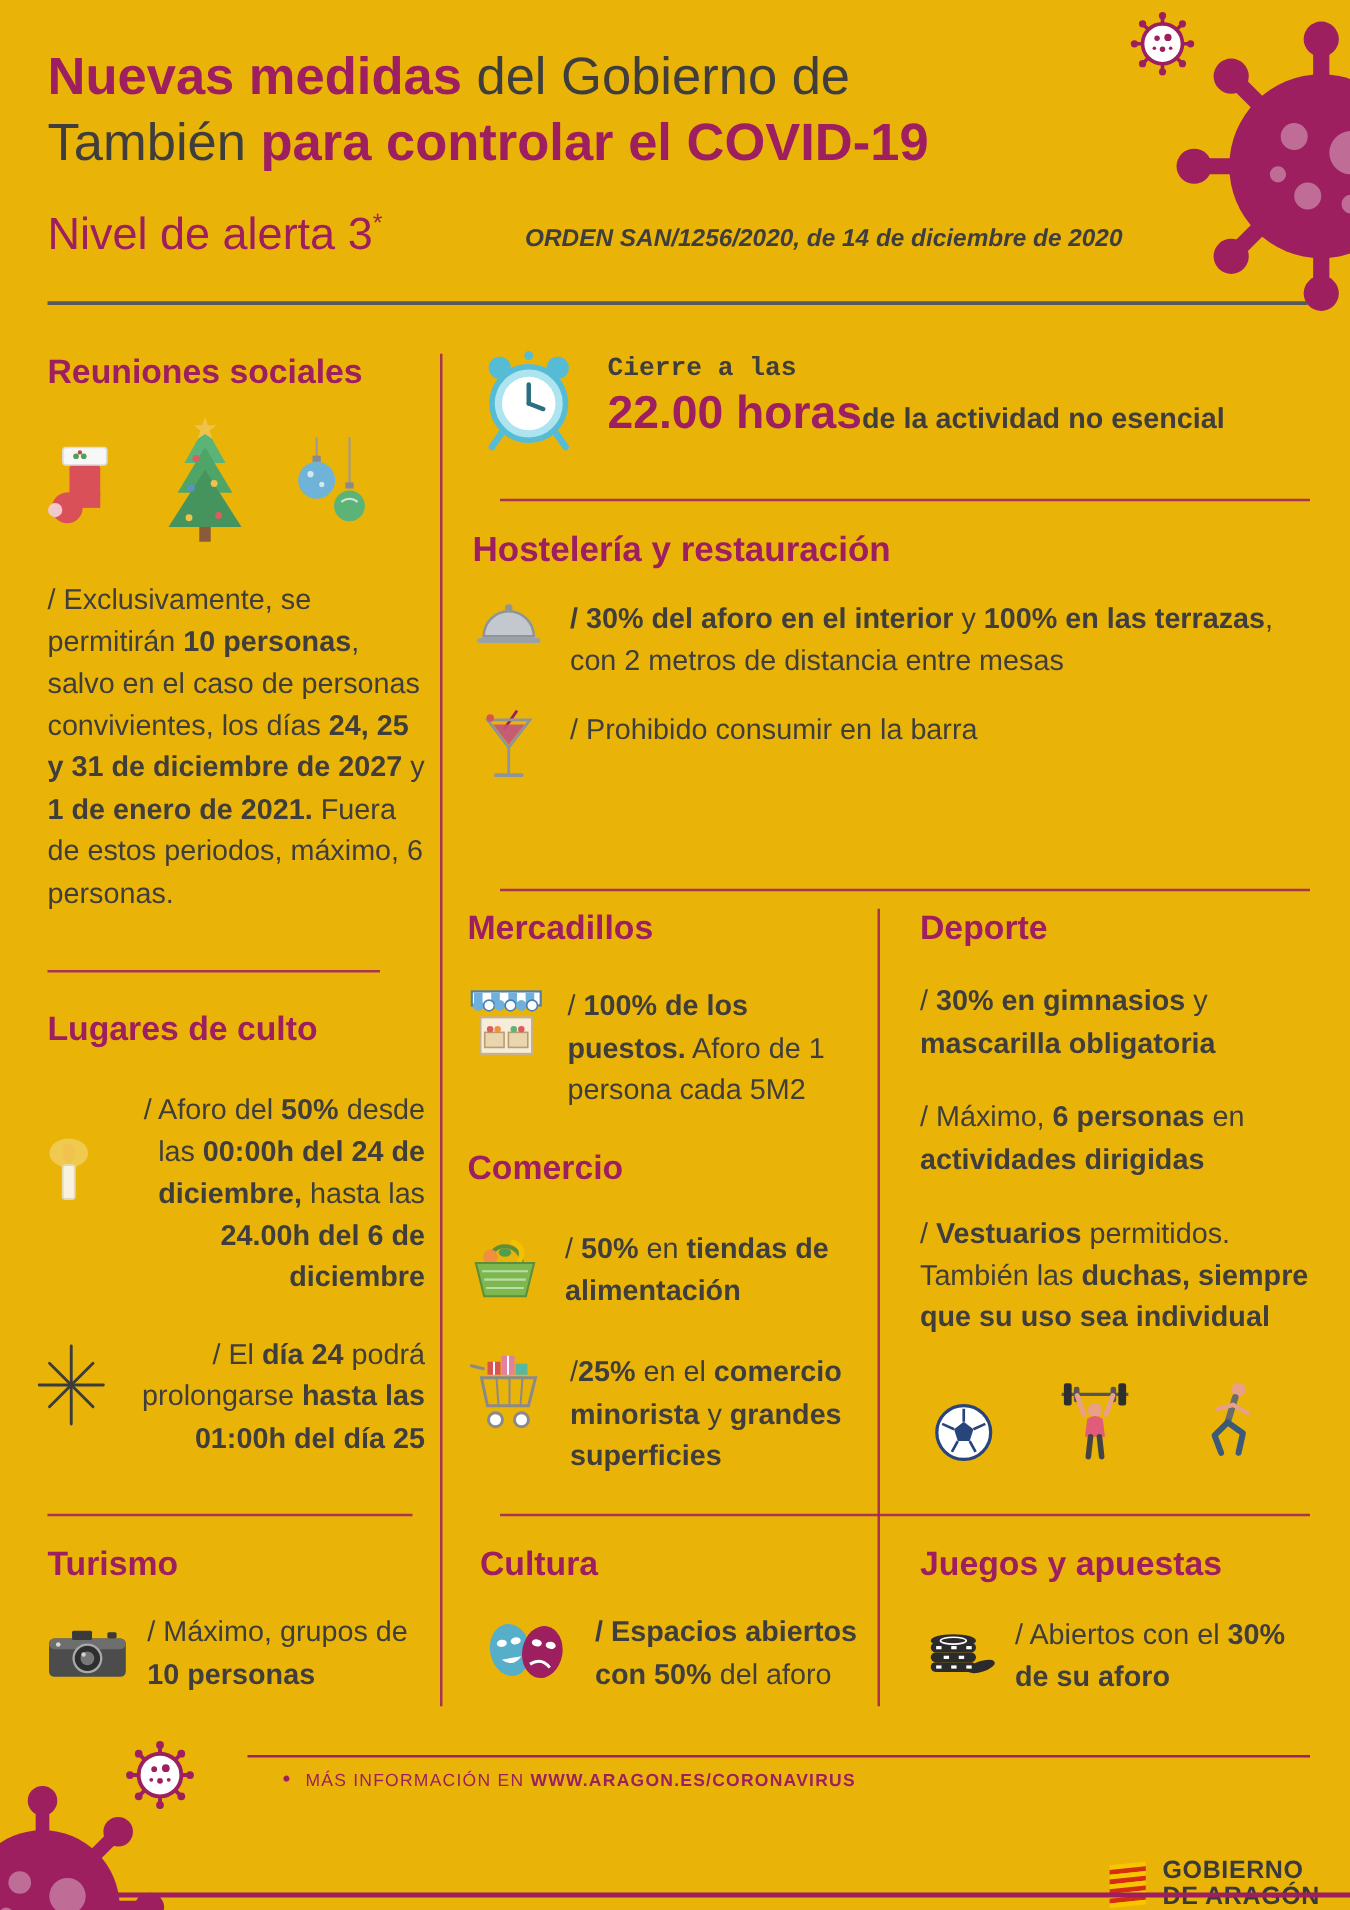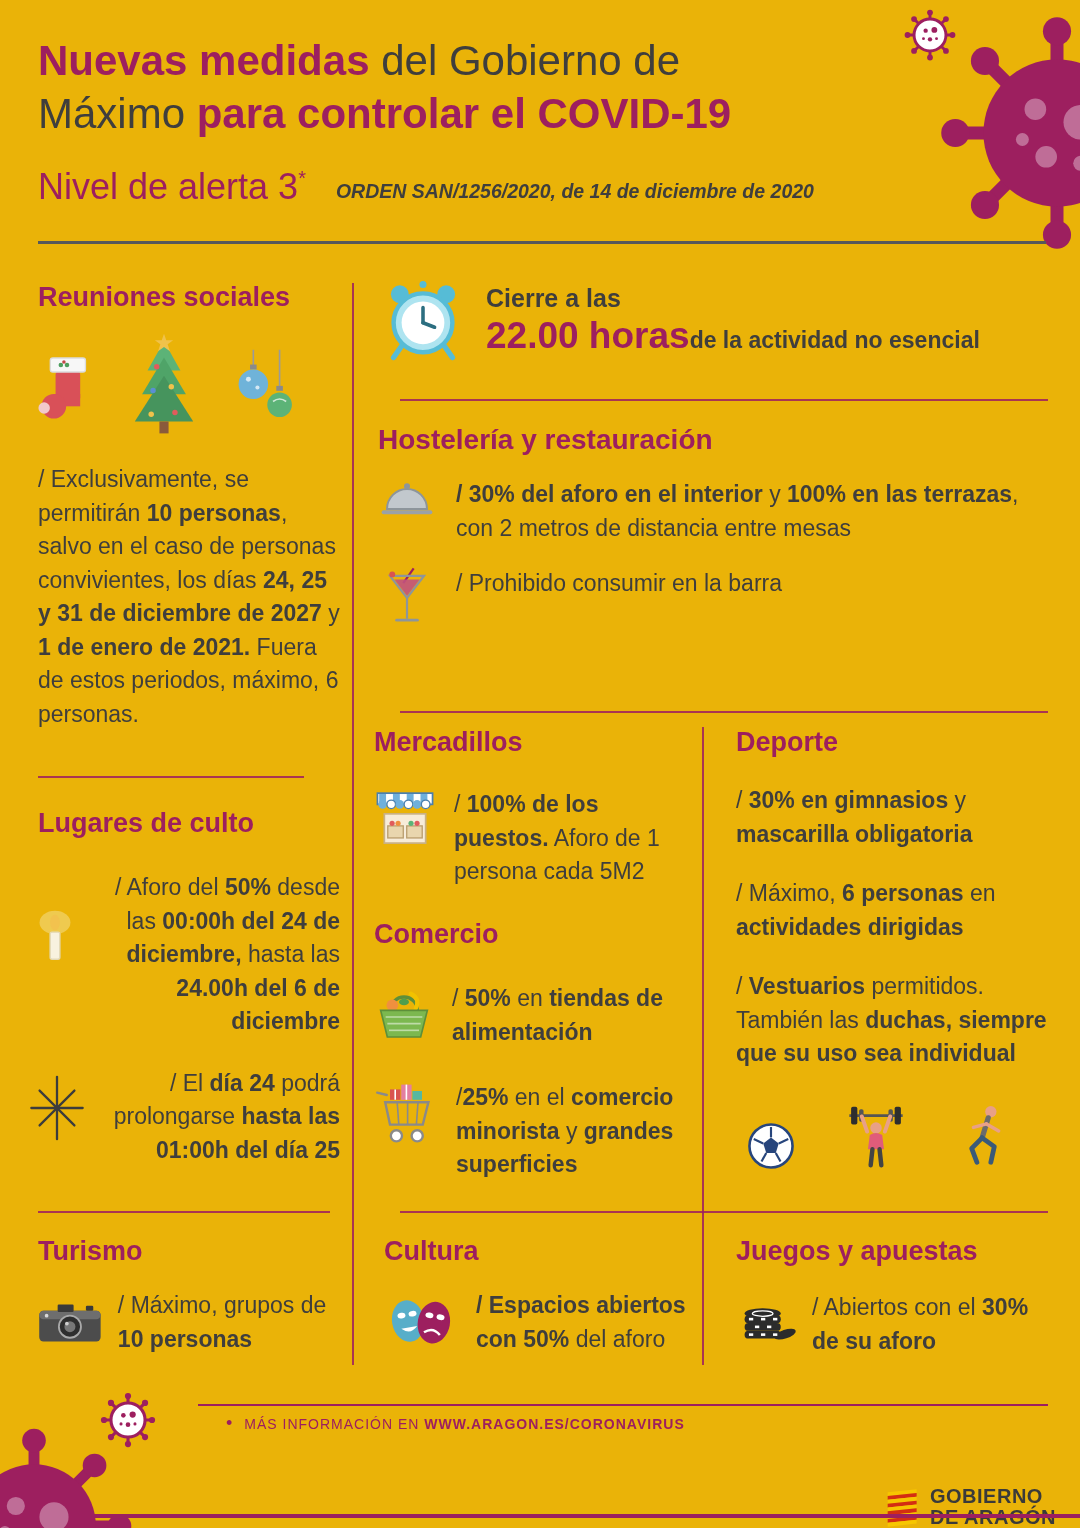--- a/index.html
+++ b/index.html
@@ -7,21 +7,21 @@
   body { background:#e9e9e9; font-family:"Liberation Sans", sans-serif; }
   .page { position:relative; width:1080px; height:1528px; margin:0 auto; background:#eab308; overflow:hidden; color:var(--text); }
 
   .b { font-weight:700; }
   .accent-bold { color:var(--accent); font-weight:700; }
   .plain { color:var(--text); font-weight:400; }
 
   
   .header { position:absolute; left:38px; top:34px; width:860px; }
   .title { font-size:42px; line-height:53px; font-weight:400; }
-  .alert-row { display:flex; align-items:flex-end; gap:30px; margin-top:26px; }
+  .alert-row { display:flex; align-items:flex-end; gap:30px; margin-top:26px;justify-content:space-between; }
   .alert-level { font-size:36px; color:var(--accent); font-weight:400; }
   .alert-level sup { font-size:20px; vertical-align:14px; }
   .order { font-size:19.5px; font-style:italic; font-weight:700; color:var(--text); margin-bottom:5px; }
 
   
   .hr { position:absolute; height:2px; background:var(--accent); opacity:.85; }
   .vr { position:absolute; width:2px; background:var(--accent); opacity:.85; }
   .top-rule { left:38px; top:241px; width:1008px; height:2.5px; background:#57585a; opacity:1; }
   .hdiv-closure { left:400px; top:399px; width:648px; }
   .hdiv-hosteleria { left:400px; top:711px; width:648px; }
@@ -35,21 +35,21 @@
   .t { font-size:23px; line-height:33.5px; color:var(--text); }
   .sec-h { font-size:27px; font-weight:700; color:var(--accent); }
 
   
   .reuniones { position:absolute; left:38px; top:282px; width:304px; }
   .icons-row { display:flex; align-items:flex-end; gap:26px; margin-top:16px; height:108px; }
   .reuniones .t { margin-top:26px; }
 
   .closure { position:absolute; left:382px; top:280px; display:flex; gap:22px; }
   .closure-text { padding-top:4px; }
-  .closure-intro { font-size:25px; font-weight:700; }
+  .closure-intro { font-size:21px; font-weight:700;font-family:Liberation Mono, monospace; }
   .closure-line2 { display:flex; align-items:baseline; margin-top:2px; }
   .closure-time { font-size:37px; font-weight:700; color:var(--accent); }
   .closure-suffix { font-size:23px; font-weight:700; }
 
   .hosteleria { position:absolute; left:378px; top:424px; width:674px; }
   .hosteleria .sec-h { font-size:28px; }
   .h-item { display:flex; gap:20px; margin-top:22px; align-items:flex-start; }
   .h-item .icon-box { flex:0 0 58px; display:flex; justify-content:center; }
   .h-item .t { flex:1; }
 
@@ -161,21 +161,21 @@
             <circle cx="46" cy="33" r="4"></circle>
             <circle cx="40" cy="46" r="3"></circle>
           <circle cx="49" cy="45" r="2"></circle>
             <circle cx="31" cy="45" r="2"></circle>
         </g>
       </g>
     </defs>
   </svg>
 
   <header class="header">
-    <h1 class="title"><span class="accent-bold">Nuevas medidas</span><span class="plain"> del Gobierno de</span><br><span class="plain">Máximo </span><span class="accent-bold">para controlar el COVID-19</span></h1>
+    <h1 class="title"><span class="accent-bold">Nuevas medidas</span><span class="plain"> del Gobierno de</span><br><span class="plain">También </span><span class="accent-bold">para controlar el COVID-19</span></h1>
     <div class="alert-row">
       <div class="alert-level"><span>Nivel de alerta 3</span><sup>*</sup></div>
       <div class="order">ORDEN SAN/1256/2020, de 14 de diciembre de 2020</div>
     </div>
   </header>
 
   <svg class="virus v-tr-small" viewBox="0 0 80 80">
       <use href="#virus-outline"></use>
     </svg>
   <svg class="virus v-tr-large" viewBox="0 0 110 110">

